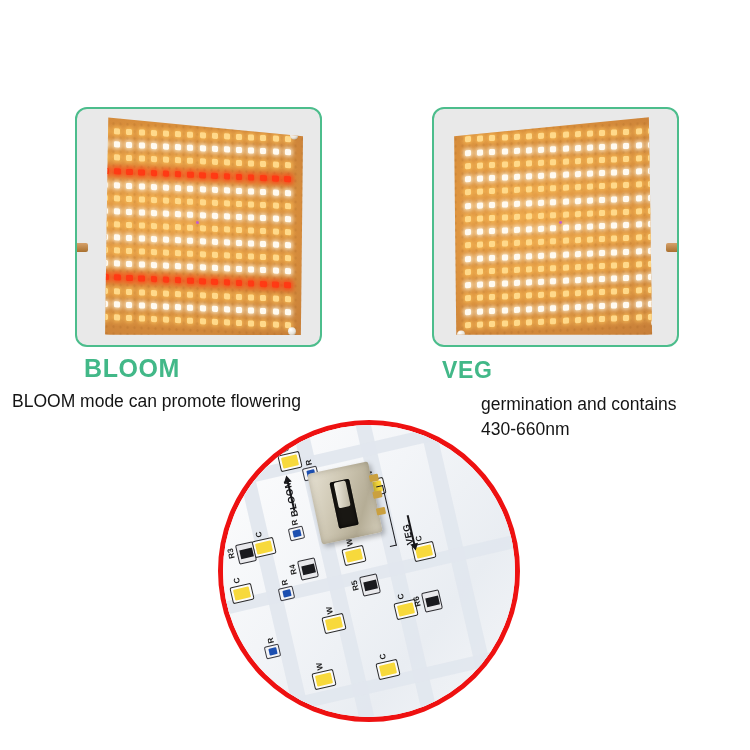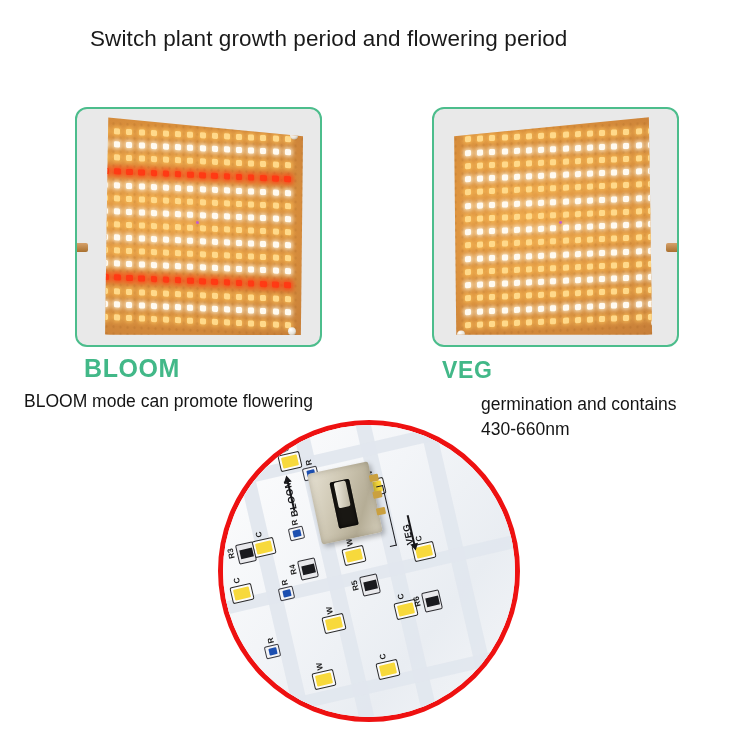--- a/index.html
+++ b/index.html
@@ -153,21 +153,21 @@
   #label-veg   { left: 442px; top: 357px; font-size: 23px; }
 
   
   .desc {
     position: absolute;
     font-size: 17.5px;
     line-height: 25px;
     color: #141414;
     white-space: nowrap;
   }
-  #desc-bloom { left: 24px;   top: 389px; text-align: right; }
+  #desc-bloom { left: 12px;   top: 389px; text-align: right; }
   #desc-veg   { left: 481px; top: 392px; }
 
   
   #magnifier {
     position: absolute;
     left: 218px;
     top: 420px;
     width: 302px;
     height: 302px;
     border-radius: 50%;
@@ -336,21 +336,20 @@
     height: 62px;
     border: 1.4px solid #1b1b1f;
     border-left: none;
     transform: rotate(-13deg);
   }
 </style>
 </head>
 <body>
 
 <div id="headline">
-  <div class="line">Switch plant growth period and flowering period</div>
 </div>
 
 <div class="panel-card" id="panel-bloom">
   <div class="board">
     <div class="led-grid" id="grid-bloom">
         <div class="led-row">
           <div class="led o"></div>
           <div class="led o"></div>
           <div class="led o"></div>
           <div class="led o"></div>

